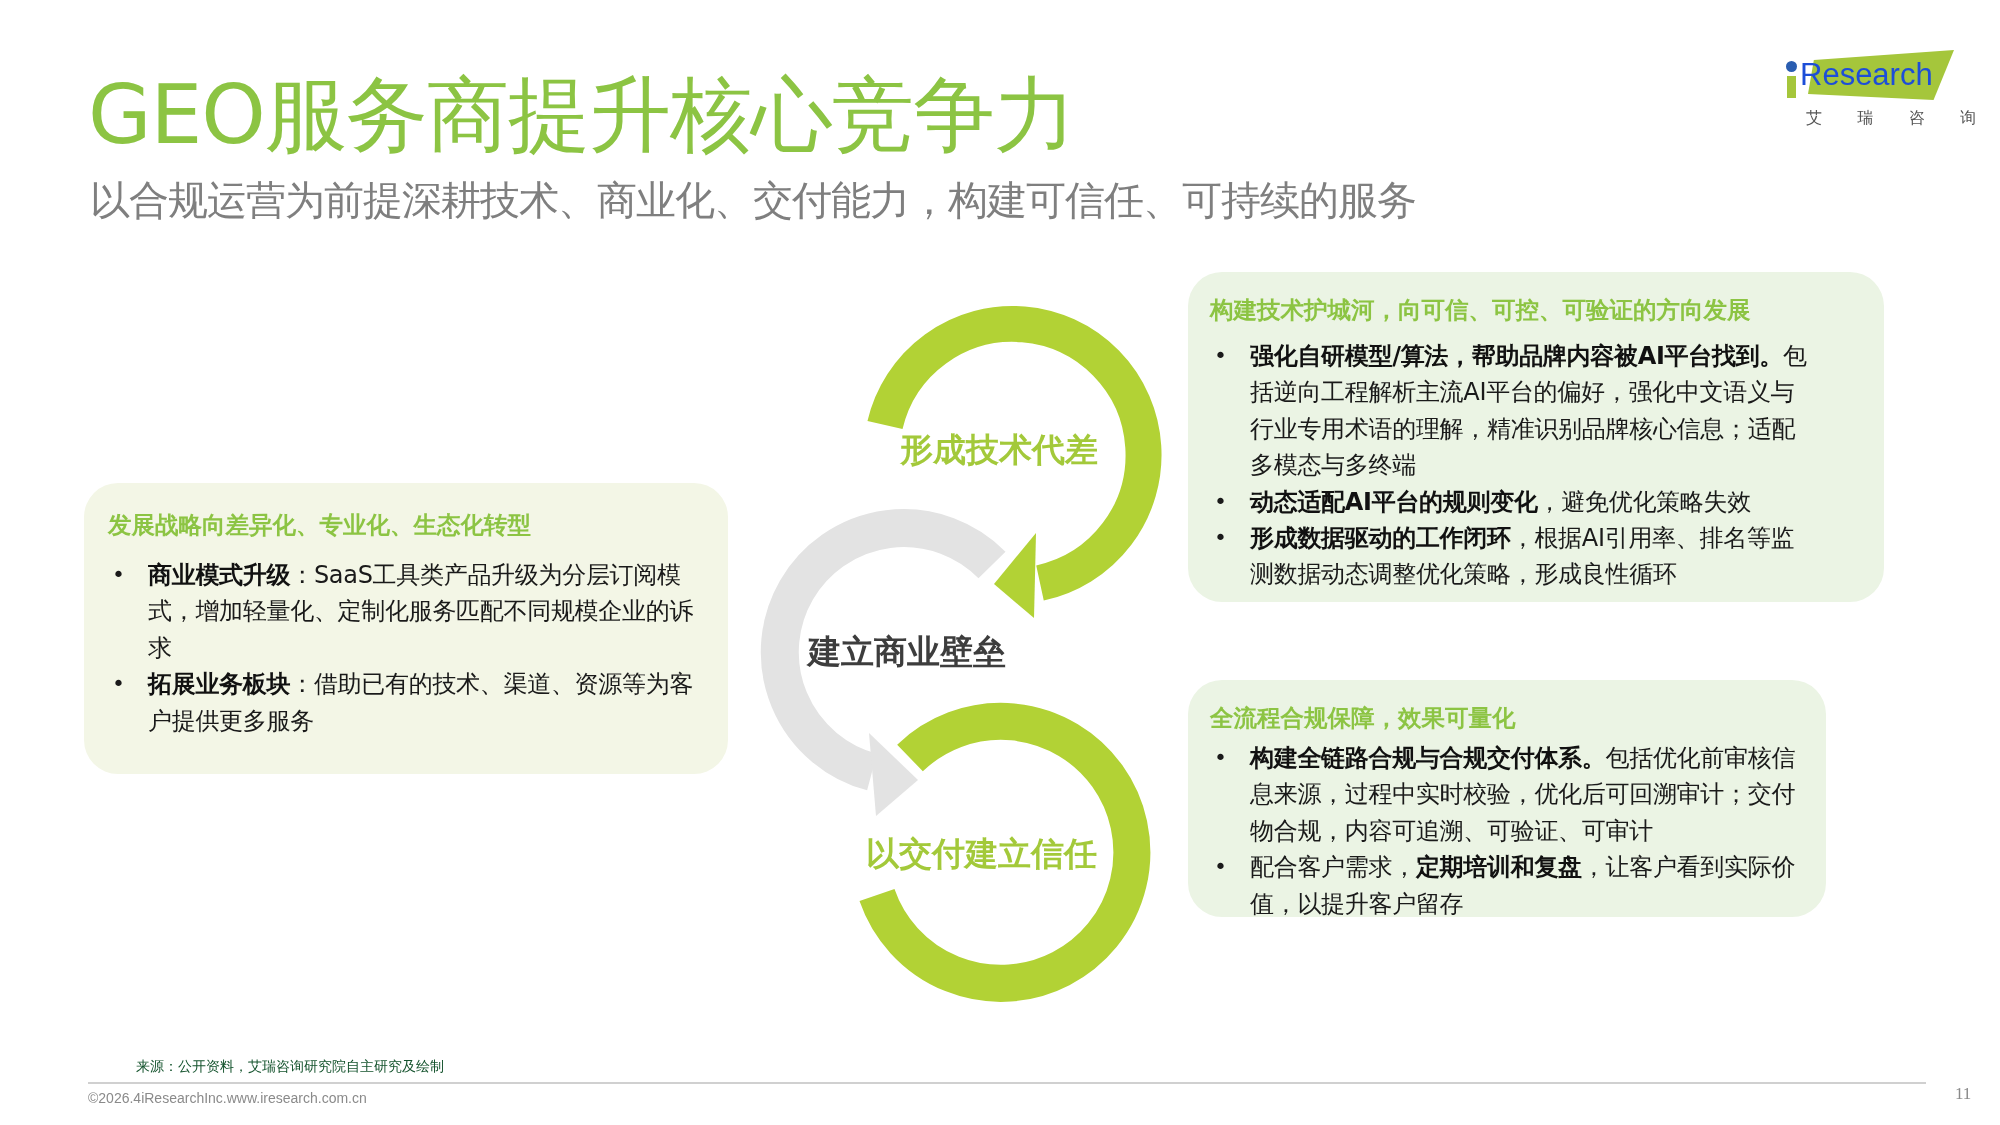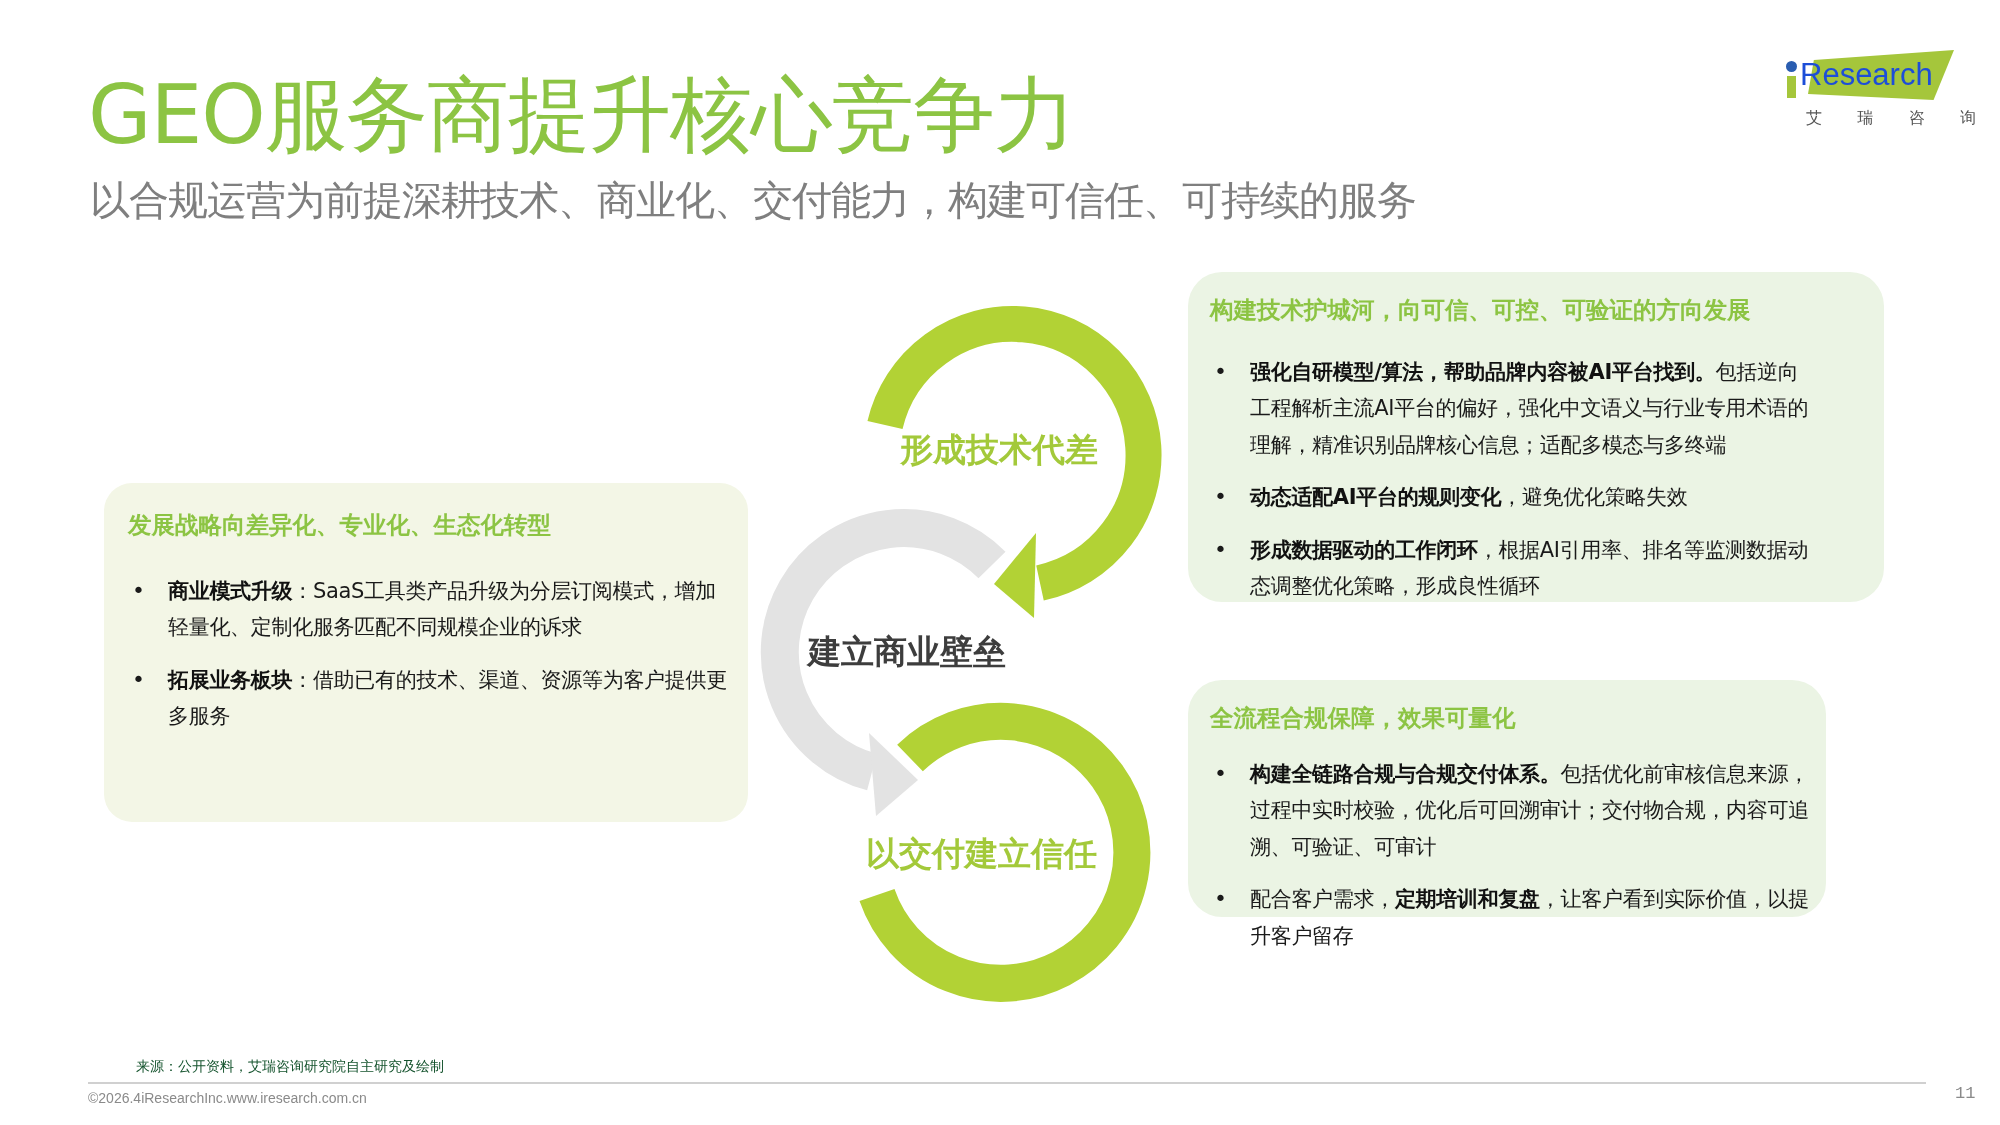--- a/index.html
+++ b/index.html
@@ -10,45 +10,45 @@
 
   .logo { position:absolute; left:1780px; top:44px; width:200px; height:90px; }
   .logo-band { position:absolute; left:28px; top:6px; width:146px; height:50px; background:#A5C63B;
                clip-path:polygon(4% 20%, 100% 0%, 86% 100%, 0% 88%); }
   .logo-dot { position:absolute; left:6px; top:17px; width:11px; height:11px; border-radius:50%; background:#2A5DB0; }
   .logo-i { position:absolute; left:7px; top:32px; width:9px; height:22px; background:#A5C63B; }
   .logo-text { position:absolute; left:20px; top:13px; font-family:"Liberation Sans",sans-serif; font-size:31px; color:#1d4ed8; letter-spacing:0px; }
   .logo-cn { position:absolute; left:26px; top:64px; width:170px; display:flex; justify-content:space-between; font-size:16px; color:#555; }
 
   .box { position:absolute; border-radius:34px; }
-  .box-left { left:104px; top:483px; width:644px; height:339px; background:#F3F6E6;border-radius:28px; }
+  .box-left { left:84px; top:483px; width:644px; height:291px; background:#F3F6E6; }
   .box-rt { left:1188px; top:272px; width:696px; height:330px; background:#EBF4E4; }
   .box-rb { left:1188px; top:680px; width:638px; height:237px; background:#EBF4E4; }
   .box-head { position:absolute; font-size:23.5px; font-weight:bold; color:#8CC443; white-space:nowrap; letter-spacing:0px; }
   .box-left .box-head { left:24px; top:26px; }
   .box-rt .box-head, .box-rb .box-head { left:22px; top:22px; }
   .bullets { position:absolute; margin:0; padding:0; list-style:none; }
   .box-left .bullets { left:24px; top:74px; width:600px; }
   .box-rt .bullets { left:22px; top:66px; width:600px; }
   .box-rb .bullets { left:22px; top:60px; width:600px; }
-  .bullets li { position:relative; padding-left:40px; font-size:21px; line-height:36.4px; color:#1a1a1a; letter-spacing:-0.3px;margin-top:16px; }
+  .bullets li { position:relative; padding-left:40px; font-size:24px; line-height:36.4px; color:#1a1a1a; letter-spacing:-0.3px; }
   .bullets li::before { content:"•"; position:absolute; left:4px; top:0; font-size:22px; color:#1a1a1a; }
   .bullets b { font-weight:bold; color:#111; }
 
   .diagram { position:absolute; left:0; top:0; width:2000px; height:1125px; pointer-events:none; }
   .diagram svg { position:absolute; left:0; top:0; }
   .lbl { position:absolute; font-weight:bold; white-space:nowrap; letter-spacing:0px;text-align:center; }
   .lbl-tech { left:900px; top:428px; font-size:33px; color:#A3C93A; }
   .lbl-biz { left:808px; top:630px; font-size:33px; color:#3d3d3d; }
   .lbl-trust { left:866px; top:832px; font-size:33px; color:#A3C93A; }
 
   .source { position:absolute; left:88px; top:1058px; font-size:14px; color:#14532d; white-space:nowrap;margin-left:48px; }
   .rule { position:absolute; left:88px; top:1082px; width:1838px; height:2px; background:#d0d0d0; }
   .copyright { position:absolute; left:88px; top:1090px; font-size:14px; color:#8a8a8a; font-family:"Liberation Sans",sans-serif; white-space:nowrap; }
-  .page-no { position:absolute; left:1955px; top:1084px; font-size:17px; color:#8a8a8a; font-family:Liberation Mono, monospace; }
+  .page-no { position:absolute; left:1955px; top:1084px; font-size:17px; color:#8a8a8a; font-family:Liberation Serif, serif; }
 </style>
 </head>
 <body>
 
 <div class="title">GEO服务商提升核心竞争力</div>
 <div class="subtitle">以合规运营为前提深耕技术、商业化、交付能力，构建可信任、可持续的服务</div>
 
 <div class="logo">
   <div class="logo-band"></div>
   <div class="logo-dot"></div>

